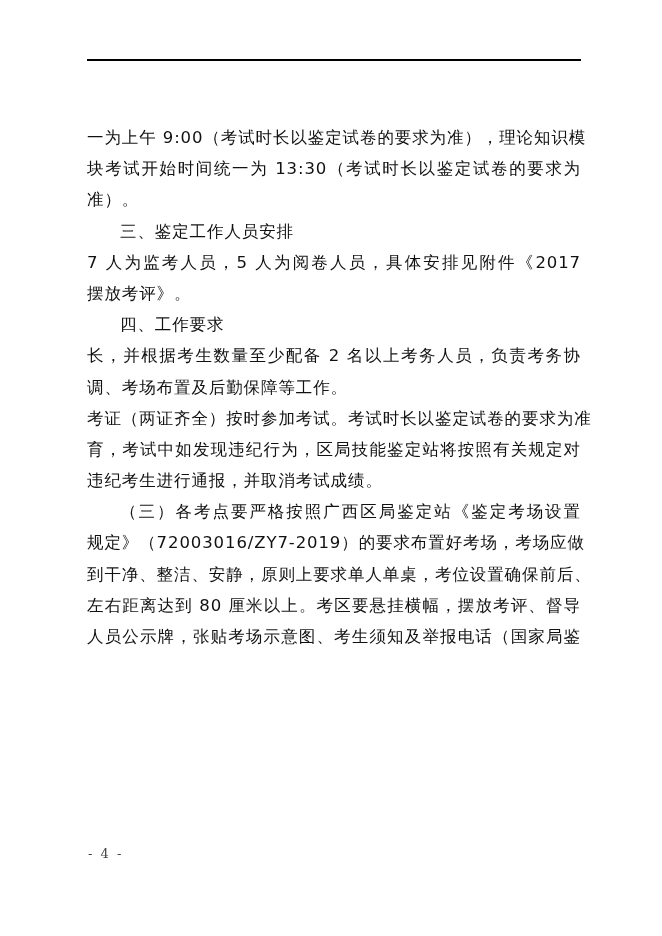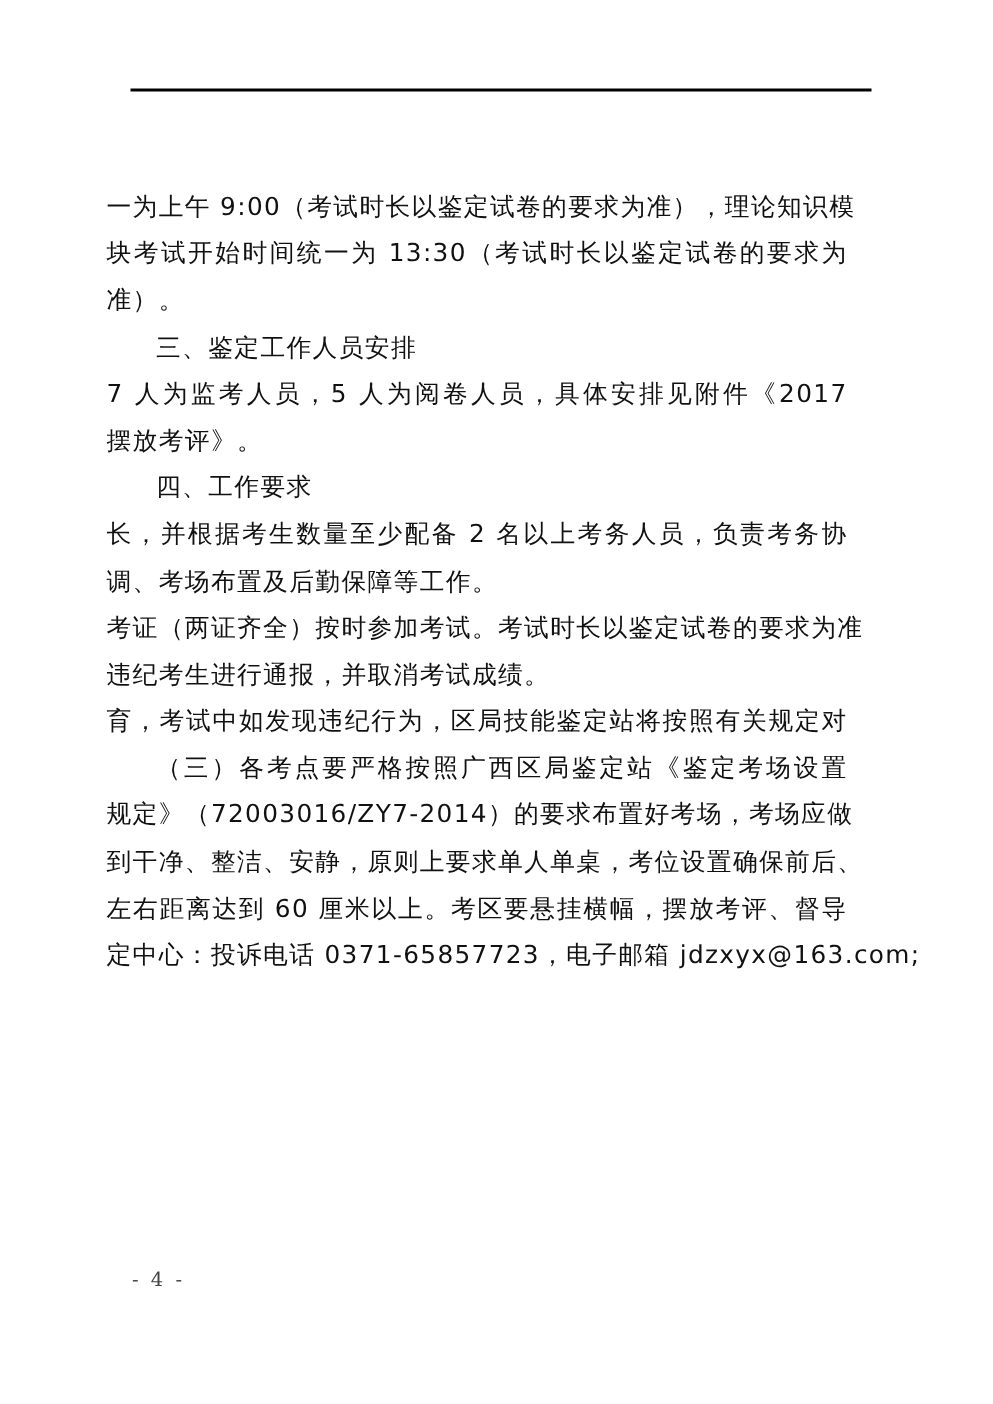--- a/index.html
+++ b/index.html
@@ -18,21 +18,21 @@
     .header-rule {
       position: absolute;
       left: 87px;
       top: 59px;
       width: 494px;
       height: 2px;
       background: #000000;
     }
     .content {
       position: absolute;
-      left: 71px;
+      left: 87px;
       top: 122px;
       width: 494px;
     }
     .line {
       height: 31.2px;
       line-height: 31.2px;
       font-size: 16.5px;
       white-space: nowrap;
       letter-spacing: 0.9px;
       text-align: justify;
@@ -68,22 +68,22 @@
   <div class="line">一为上午 9:00（考试时长以鉴定试卷的要求为准），理论知识模</div>
   <div class="line">块考试开始时间统一为 13:30（考试时长以鉴定试卷的要求为</div>
   <div class="line last">准）。</div>
   <div class="line heading">三、鉴定工作人员安排</div>
   <div class="line">7 人为监考人员，5 人为阅卷人员，具体安排见附件《2017</div>
   <div class="line last">摆放考评》。</div>
   <div class="line heading">四、工作要求</div>
   <div class="line">长，并根据考生数量至少配备 2 名以上考务人员，负责考务协</div>
   <div class="line last">调、考场布置及后勤保障等工作。</div>
   <div class="line">考证（两证齐全）按时参加考试。考试时长以鉴定试卷的要求为准</div>
+  <div class="line">育，考试中如发现违纪行为，区局技能鉴定站将按照有关规定对</div>
   <div class="line last">违纪考生进行通报，并取消考试成绩。</div>
-  <div class="line">育，考试中如发现违纪行为，区局技能鉴定站将按照有关规定对</div>
   <div class="line indent">（三）各考点要严格按照广西区局鉴定站《鉴定考场设置</div>
-  <div class="line">规定》（72003016/ZY7-2014）的要求布置好考场，考场应做</div>
+  <div class="line">规定》（72003016/ZY7-2019）的要求布置好考场，考场应做</div>
   <div class="line">到干净、整洁、安静，原则上要求单人单桌，考位设置确保前后、</div>
-  <div class="line">左右距离达到 60 厘米以上。考区要悬挂横幅，摆放考评、督导</div>
-  <div class="line">定中心：投诉电话 0371-65857723，电子邮箱 jdzxyx@163.com;</div>
+  <div class="line">左右距离达到 80 厘米以上。考区要悬挂横幅，摆放考评、督导</div>
+  <div class="line">人员公示牌，张贴考场示意图、考生须知及举报电话（国家局鉴</div>
 </div>
 
 <div class="page-number">- 4 -</div>
 
 </body></html>

